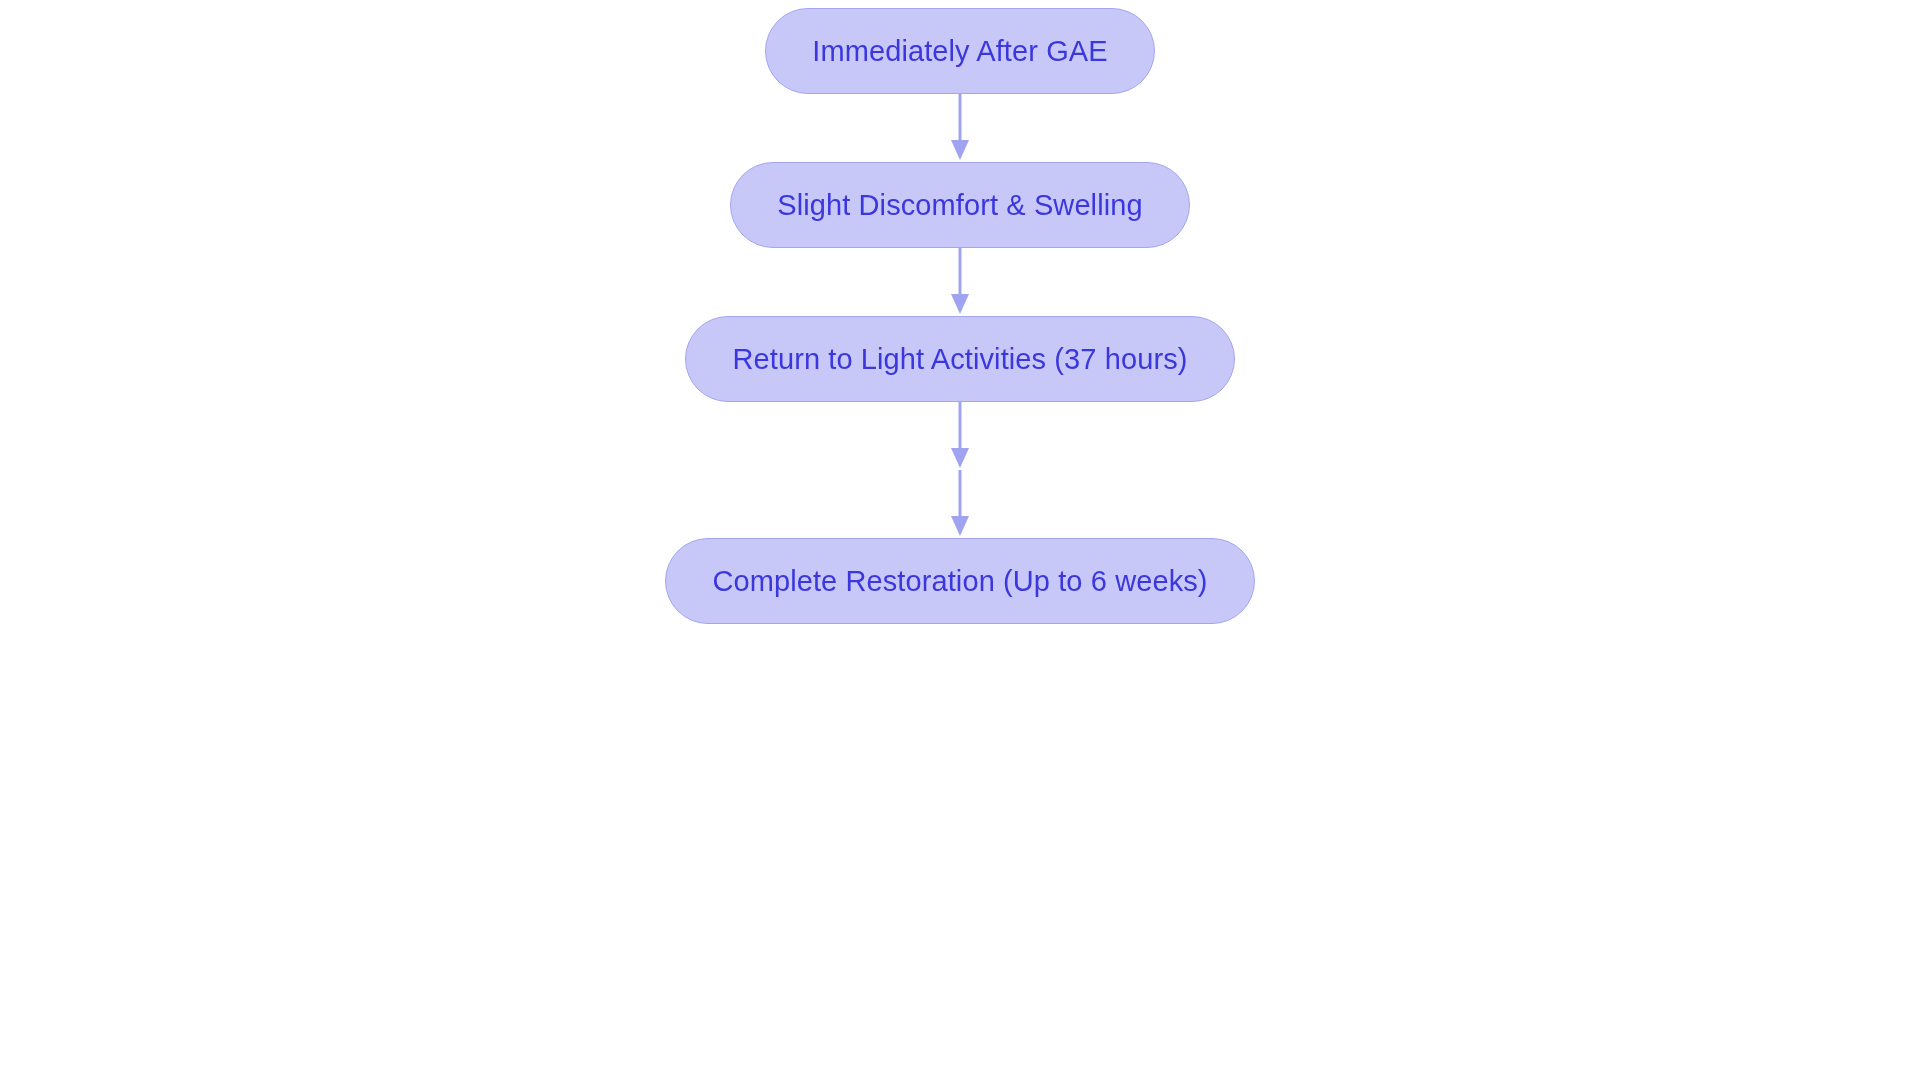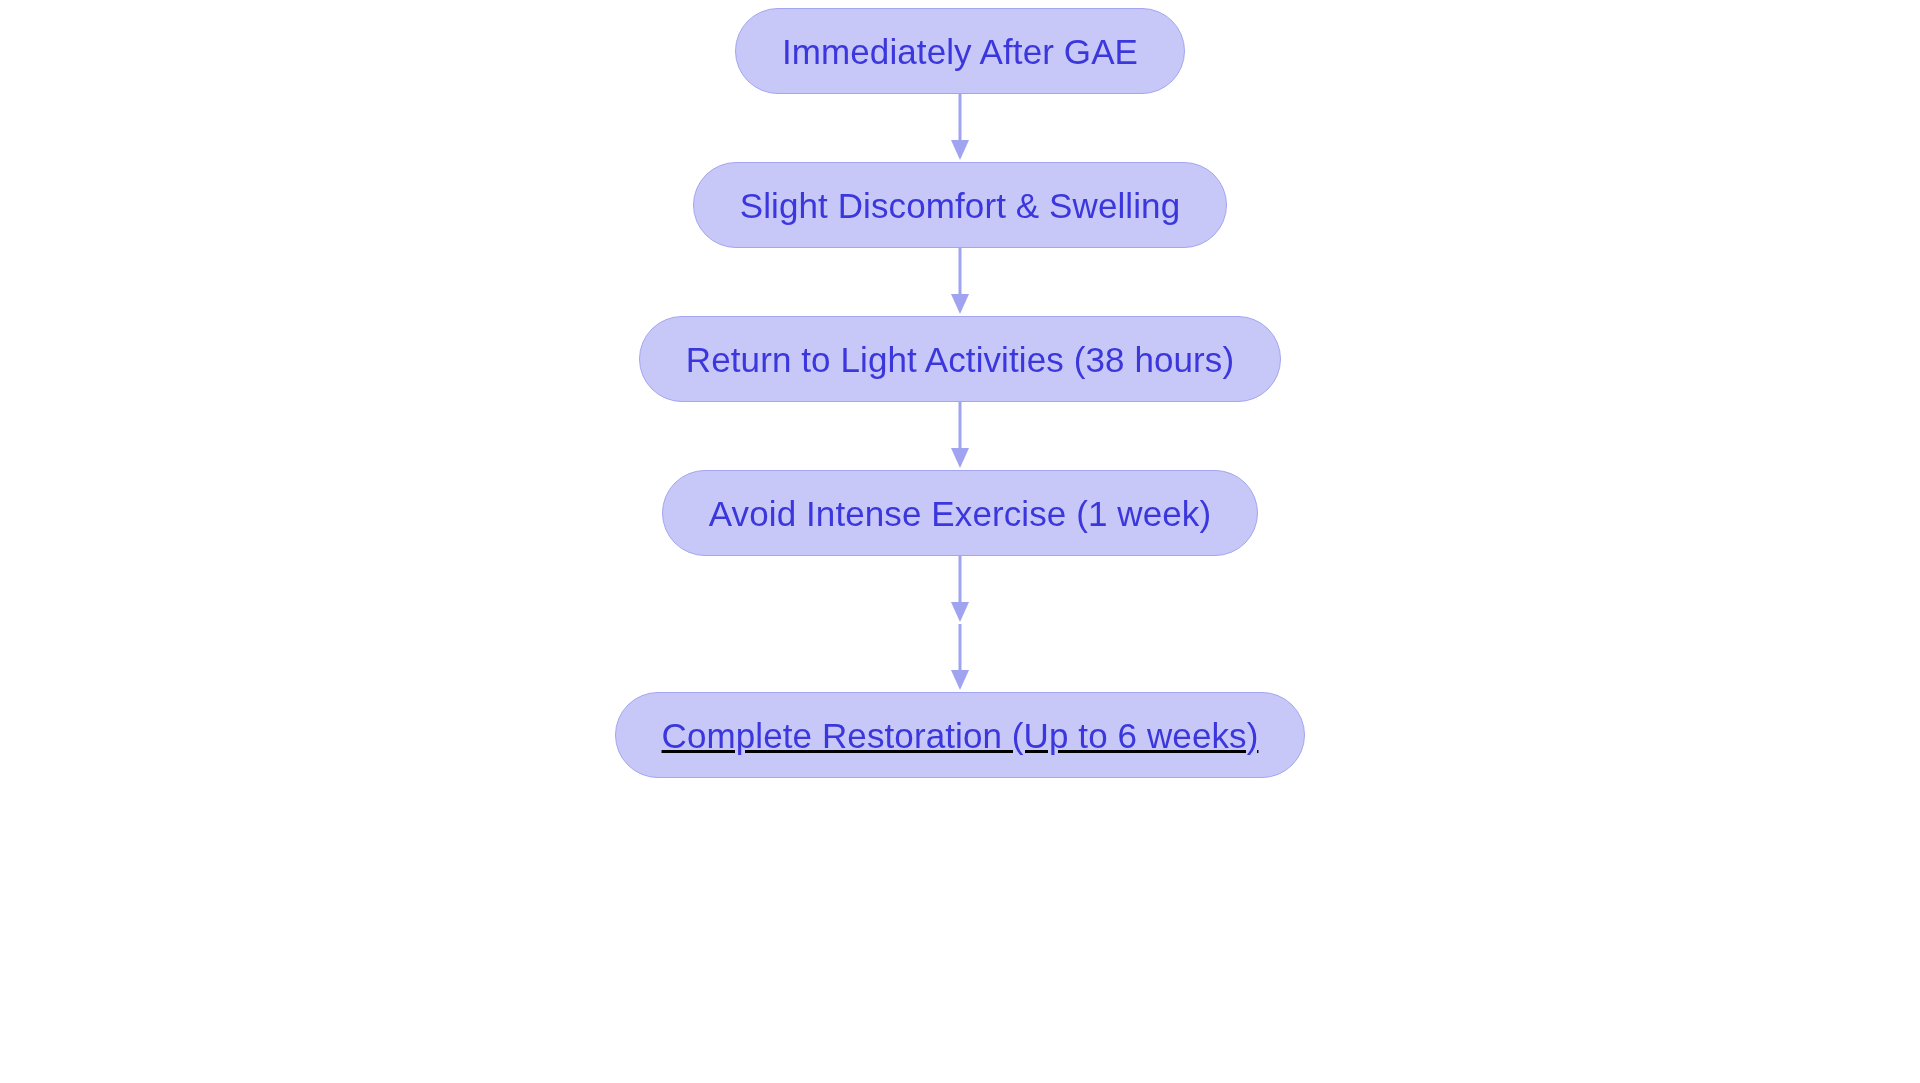--- a/index.html
+++ b/index.html
@@ -51,41 +51,41 @@
     height: 86px;
     display: flex;
     align-items: center;
     justify-content: center;
     padding: 0 46px;
     white-space: nowrap;
   }
 
   .node-label {
     color: #3b37dd;
-    font-size: 35px;
+    font-size: 29px;
     font-weight: 400;
     letter-spacing: 0.1px;
     line-height: 1;
     font-family: "Liberation Sans", "DejaVu Sans", sans-serif;
   }
 
   
   .connector {
     width: 24px;
     height: 68px;
     display: block;
   }
 
   
   .node-w1 { min-width: 334px; }
   .node-w2 { min-width: 394px; align-items: center; }
   .node-w3 { min-width: 486px; }
   .node-w4 { min-width: 432px; }
   .node-w5 { min-width: 684px; }
-  .node-w6 { min-width: 520px; text-decoration: underline; }
+  .node-w6 { min-width: 520px; }
 </style>
 </head>
 <body>
 
 <div id="flowchart-canvas">
   <div class="flow-stack">
 
     <div class="flow-step">
       <div class="node node-w1">
         <span class="node-label">Immediately After GAE</span>
@@ -101,37 +101,28 @@
         <span class="node-label">Slight Discomfort &amp; Swelling</span>
       </div>
       <svg class="connector" viewBox="0 0 24 68" aria-hidden="true">
         <line x1="12" y1="0" x2="12" y2="48" stroke="#9fa3f0" stroke-width="3"></line>
         <polygon points="12,66 3,46 21,46" fill="#9fa3f0"></polygon>
       </svg>
     </div>
 
     <div class="flow-step">
       <div class="node node-w3">
-        <span class="node-label">Return to Light Activities (38 hours)</span>
+        <span class="node-label">Return to Light Activities (37 hours)</span>
       </div>
       <svg class="connector" viewBox="0 0 24 68" aria-hidden="true">
         <line x1="12" y1="0" x2="12" y2="48" stroke="#9fa3f0" stroke-width="3"></line>
         <polygon points="12,66 3,46 21,46" fill="#9fa3f0"></polygon>
       </svg>
     </div>
 
-    <div class="flow-step">
-      <div class="node node-w4">
-        <span class="node-label">Avoid Intense Exercise (1 week)</span>
-      </div>
-      <svg class="connector" viewBox="0 0 24 68" aria-hidden="true">
-        <line x1="12" y1="0" x2="12" y2="48" stroke="#9fa3f0" stroke-width="3"></line>
-        <polygon points="12,66 3,46 21,46" fill="#9fa3f0"></polygon>
-      </svg>
-    </div>
 
     <div class="flow-step">
       <svg class="connector" viewBox="0 0 24 68" aria-hidden="true">
         <line x1="12" y1="0" x2="12" y2="48" stroke="#9fa3f0" stroke-width="3"></line>
         <polygon points="12,66 3,46 21,46" fill="#9fa3f0"></polygon>
       </svg>
     </div>
 
     <div class="flow-step">
       <div class="node node-w6">

